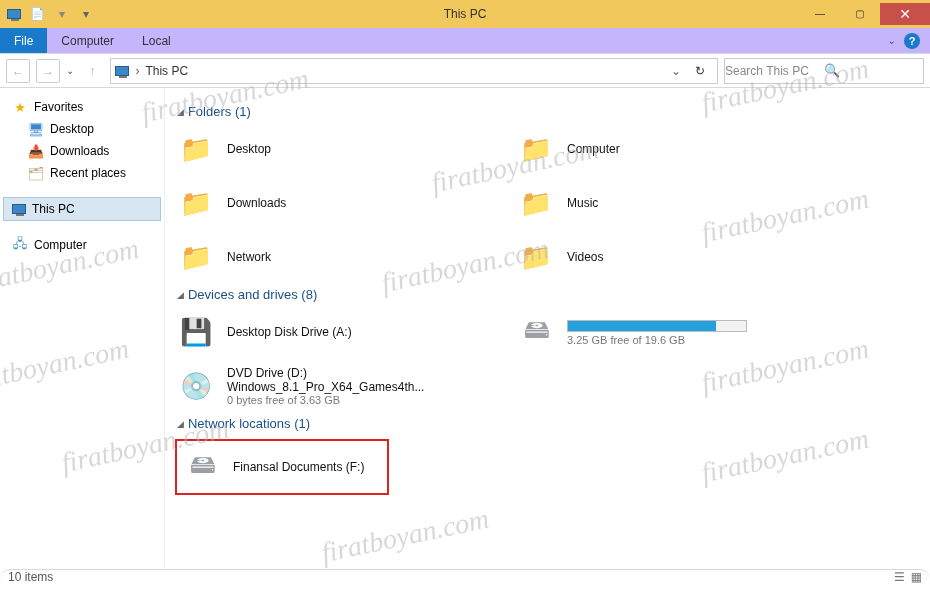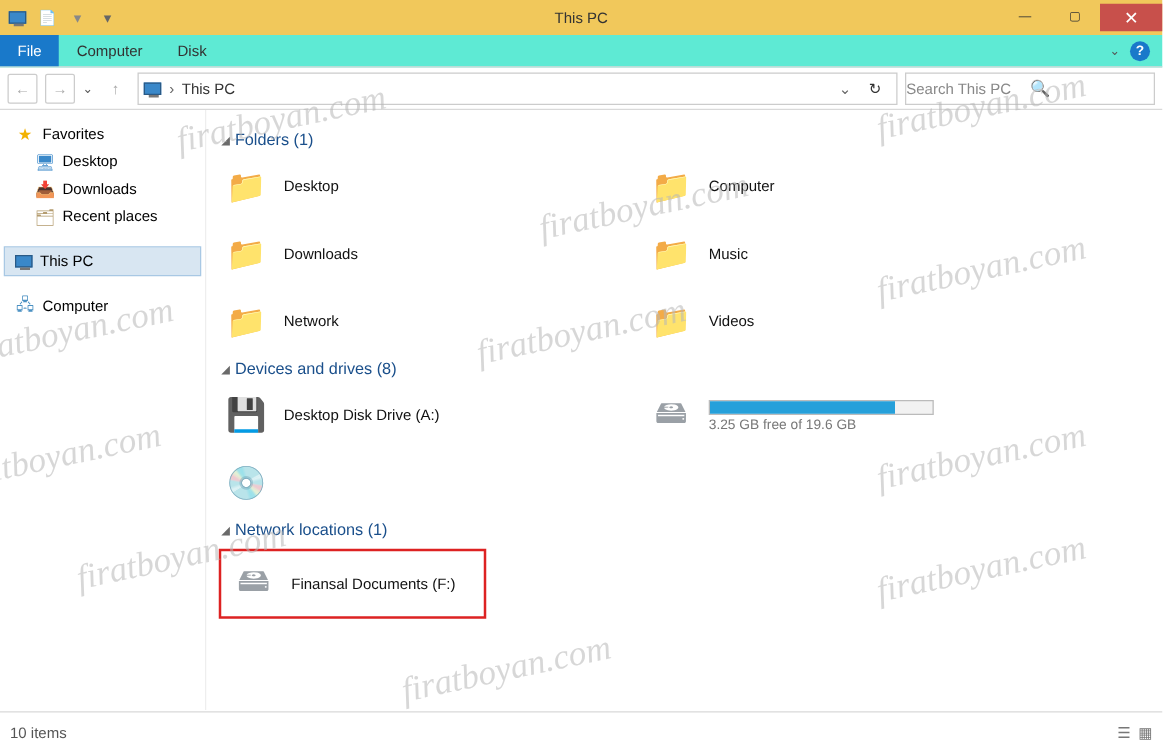--- a/index.html
+++ b/index.html
@@ -8,21 +8,21 @@
 
 .titlebar { height: 28px; background: #f1c85b; display: flex; align-items: center; position: relative; }
 .titlebar-left { display: flex; gap: 4px; padding-left: 4px; }
 .qat-icon { width: 20px; height: 20px; display: flex; align-items: center; justify-content: center; font-size: 12px; }
 .titlebar-title { position: absolute; left: 50%; transform: translateX(-50%); font-size: 12px; color: #333; }
 .titlebar-right { position: absolute; right: 0; display: flex; }
 .win-btn { width: 40px; height: 22px; text-align: center; font-size: 10px; line-height: 22px; color: #333; }
 .win-btn.close { background: #c8504b; color: #fff; width: 50px; font-size: 14px; }
 
 
-.ribbon { height: 26px; background: #5eead4; border-bottom: 1px solid #d9d9d9; display: flex; align-items: stretch; }
+.ribbon { height: 26px; background: #c4b5fd; border-bottom: 1px solid #d9d9d9; display: flex; align-items: stretch; }
 .ribbon-tab { padding: 0 14px; font-size: 12px; line-height: 26px; color: #333; }
 .ribbon-tab.file { background: #1979ca; color: #fff; }
 .ribbon-right { margin-left: auto; display: flex; align-items: center; gap: 8px; padding-right: 10px; }
 .help-icon { width: 16px; height: 16px; border-radius: 50%; background: #1979ca; color: #fff; font-size: 11px; text-align: center; line-height: 16px; font-weight: bold; }
 .chev { font-size: 10px; color: #555; }
 
 
 .navbar { height: 34px; border-bottom: 1px solid #d9d9d9; display: flex; align-items: center; padding: 3px 6px; gap: 6px; }
 .nav-arrow { width: 24px; height: 24px; border: 1px solid #ccc; border-radius: 2px; color: #aaa; font-size: 12px; display: flex; align-items: center; justify-content: center; }
 .address { flex: 1; height: 26px; border: 1px solid #ccc; display: flex; align-items: center; padding: 0 4px; font-size: 12px; color: #333; gap: 6px; }
@@ -56,21 +56,21 @@
 .tile .big { width: 40px; height: 40px; display: flex; align-items: center; justify-content: center; font-size: 26px; }
 .tile .meta { font-size: 12px; color: #111; }
 .tile .meta .sub { color: #777; font-size: 11px; }
 .folder-ico { color: #f5c23e; }
 .disk-ico { color: #9aa0a6; }
 .bar { width: 180px; height: 12px; border: 1px solid #bbb; margin: 2px 0; background: #f2f2f2; position: relative; }
 .bar .fill { background: #26a0da; height: 100%; }
 .highlight-box { outline: 2px solid #d22; padding: 6px; }
 
 
-.statusbar { position: absolute; bottom: 0; left: 0; right: 0; height: 24px; border-top: 1px solid #d9d9d9; font-size: 12px; padding: 0 8px; display: flex; align-items: flex-end; color: #555; }
+.statusbar { position: absolute; bottom: 0; left: 0; right: 0; height: 24px; border-top: 1px solid #d9d9d9; font-size: 12px; padding: 0 8px; display: flex; align-items: flex-start; color: #555; border-radius: 10px; }
 .statusbar .views { margin-left: auto; display: flex; gap: 6px; font-size: 12px; color: #777; }
 
 .pc-glyph { display:inline-block; width:14px; height:10px; background:#3a88c9; border:1px solid #2a5a86; position:relative; }
 .pc-glyph::after{content:"";position:absolute;bottom:-3px;left:3px;width:8px;height:2px;background:#777;}
 
 .watermark { position: absolute; color: #b8b8b8; font-size: 28px; font-style: italic; transform: rotate(-12deg); pointer-events: none; font-family: Georgia, serif; opacity: .55; }
 </style>
 </head>
 <body>
 
@@ -87,21 +87,21 @@
   <div class="titlebar-right">
     <div class="win-btn">—</div>
     <div class="win-btn">▢</div>
     <div class="win-btn close">✕</div>
   </div>
 </div>
 
 <div class="ribbon">
   <div class="ribbon-tab file">File</div>
   <div class="ribbon-tab">Computer</div>
-  <div class="ribbon-tab">Disk</div>
+  <div class="ribbon-tab">Local</div>
   <div class="ribbon-right">
     <span class="chev">⌄</span>
     <span class="help-icon">?</span>
   </div>
 </div>
 
 <div class="navbar">
   <div class="nav-arrow">←</div>
   <div class="nav-arrow">→</div>
   <div class="chev">⌄</div>
@@ -214,20 +214,25 @@
         <div class="big disk-ico">🖴</div>
         <div class="meta">
           <div class="bar">
               <div class="fill" style="width:83%"></div>
             </div>
           <div class="sub">3.25 GB free of 19.6 GB</div>
         </div>
       </div>
       <div class="tile" style="width:640px;">
         <div class="big disk-ico">💿</div>
+        <div class="meta">
+          <div>DVD Drive (D:)</div>
+          <div>Windows_8.1_Pro_X64_Games4th...</div>
+          <div class="sub">0 bytes free of 3.63 GB</div>
+        </div>
       </div>
     </div>
 
     <div class="group-header">
       <span class="tri">◢</span>
       <span>Network locations (1)</span>
     </div>
     <div class="tiles">
       <div class="tile highlight-box" style="width:210px;">
         <div class="big disk-ico">🖴</div>

